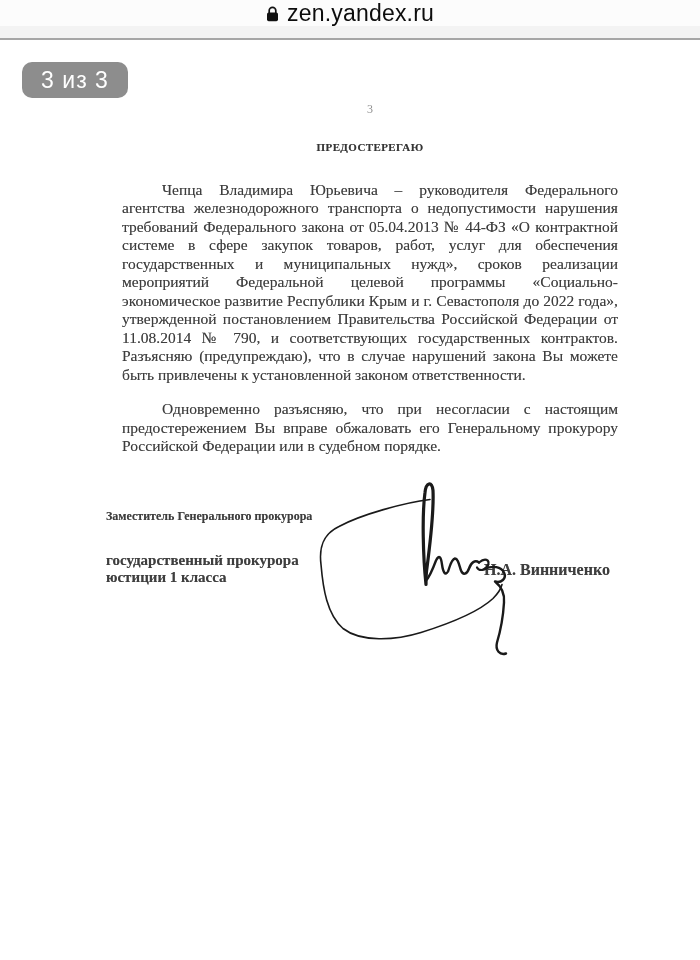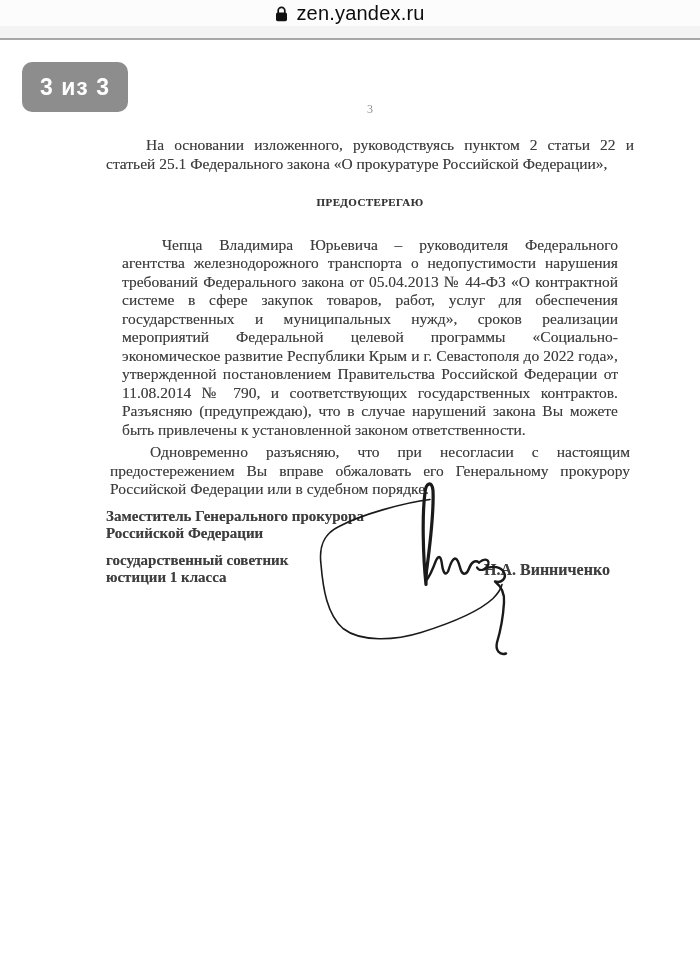--- a/index.html
+++ b/index.html
@@ -6,49 +6,49 @@
   body{
     width:700px;height:960px;position:relative;overflow:hidden;
     background:#ffffff;font-family:"Liberation Sans",sans-serif;
   }
   
   .browser-bar{
     position:absolute;top:0;left:0;width:700px;height:26px;
     background:#fcfcfc;display:flex;align-items:center;justify-content:center;gap:8px;
   }
   .lock-svg{width:13px;height:16px;display:block;margin-top:1px;}
-  .url-text{font-size:20px;color:#0d0d0d;letter-spacing:.2px;}
+  .url-text{font-size:23px;color:#0d0d0d;letter-spacing:.2px;}
   .chrome-strip{
     position:absolute;top:26px;left:0;width:700px;height:12px;
     background:#f3f3f3;border-bottom:2px solid #a6a6a6;
   }
   
   .page-badge{
-    position:absolute;left:22px;top:62px;width:106px;height:50px;
+    position:absolute;left:22px;top:62px;width:106px;height:36px;
     background:#8d8d8d;border-radius:10px;
     display:flex;align-items:center;justify-content:center;
-    color:#ffffff;font-size:23px;font-weight:bold;letter-spacing:1px;
+    color:#ffffff;font-size:23px;font-weight:normal;letter-spacing:1px;
   }
   
   .doc{
     position:absolute;left:106px;top:100px;width:528px;height:620px;
     font-family:"Liberation Serif",serif;color:#3e3e3e;
     font-size:15.5px;line-height:18.5px;text-align:justify;
     text-shadow:0 0 .5px rgba(70,70,70,.55);
   }
   .page-num{text-align:center;font-size:12px;color:#8f8f8f;height:18px;text-shadow:none;}
   .intro{margin:18px 0 0;text-indent:40px;}
   .doc-heading{
     text-align:center;font-weight:bold;font-size:11px;color:#353535;
     margin:20px 0 0;letter-spacing:.4px;
   }
   .body-main{margin:24px 16px 0;text-indent:40px;}
-  .body-appeal{margin:4px;text-indent:40px;}
+  .body-appeal{margin:16px;text-indent:40px;}
   .sig-position{
-    position:absolute;left:0;top:408px;font-weight:bold;font-size:15px;
+    position:absolute;left:0;top:408px;font-weight:bold;font-size:12px;
     line-height:16.5px;text-align:left;white-space:nowrap;
   }
   .sig-rank{
     position:absolute;left:0;top:452px;font-weight:bold;font-size:15px;
     line-height:16.5px;text-align:left;white-space:nowrap;
   }
   .sig-name{
     position:absolute;left:378px;top:461px;font-weight:bold;font-size:16px;
     white-space:nowrap;
   }
@@ -68,35 +68,33 @@
 </div>
 <div class="chrome-strip"></div>
 
 <div class="page-badge">
   <span>3 из 3</span>
 </div>
 
 <div class="doc">
   <div class="page-num">3</div>
 
-  <p class="intro">На основании изложенного, руководствуясь пунктом 2 статьи 22 и статьей 25.1 Федерального закона «О прокуратуре Российской Федерации»,</p>
 
   <div class="doc-heading">ПРЕДОСТЕРЕГАЮ</div>
 
   <p class="body-main">Чепца Владимира Юрьевича – руководителя Федерального агентства железнодорожного транспорта о недопустимости нарушения требований Федерального закона от 05.04.2013 № 44-ФЗ «О контрактной системе в сфере закупок товаров, работ, услуг для обеспечения государственных и муниципальных нужд», сроков реализации мероприятий Федеральной целевой программы «Социально-экономическое развитие Республики Крым и г. Севастополя до 2022 года», утвержденной постановлением Правительства Российской Федерации от 11.08.2014 № 790, и соответствующих государственных контрактов. Разъясняю (предупреждаю), что в случае нарушений закона Вы можете быть привлечены к установленной законом ответственности.</p>
 
   <p class="body-appeal">Одновременно разъясняю, что при несогласии с настоящим предостережением Вы вправе обжаловать его Генеральному прокурору Российской Федерации или в судебном порядке.</p>
 
   <div class="sig-position">
     <div>Заместитель Генерального прокурора</div>
-    <div>Российской Федерации</div>
   </div>
 
   <div class="sig-rank">
-    <div>государственный советник</div>
+    <div>государственный прокурора</div>
     <div>юстиции 1 класса</div>
   </div>
 
   <span class="sig-name">Н.А. Винниченко</span>
 
   <span>
     <svg class="sig-flourish" viewBox="0 0 215 195">
       <g fill="none" stroke="#1a1a1a" stroke-linecap="round" stroke-linejoin="round">
 
         <path stroke-width="1.6" d="M121,27 C96,30 52,42 30,54 C13,62 10,76 12,92 C14,116 18,142 34,156 C52,170 86,168 112,160 C144,150 170,139 184,126 C190,120 192,116 193,112"></path>

